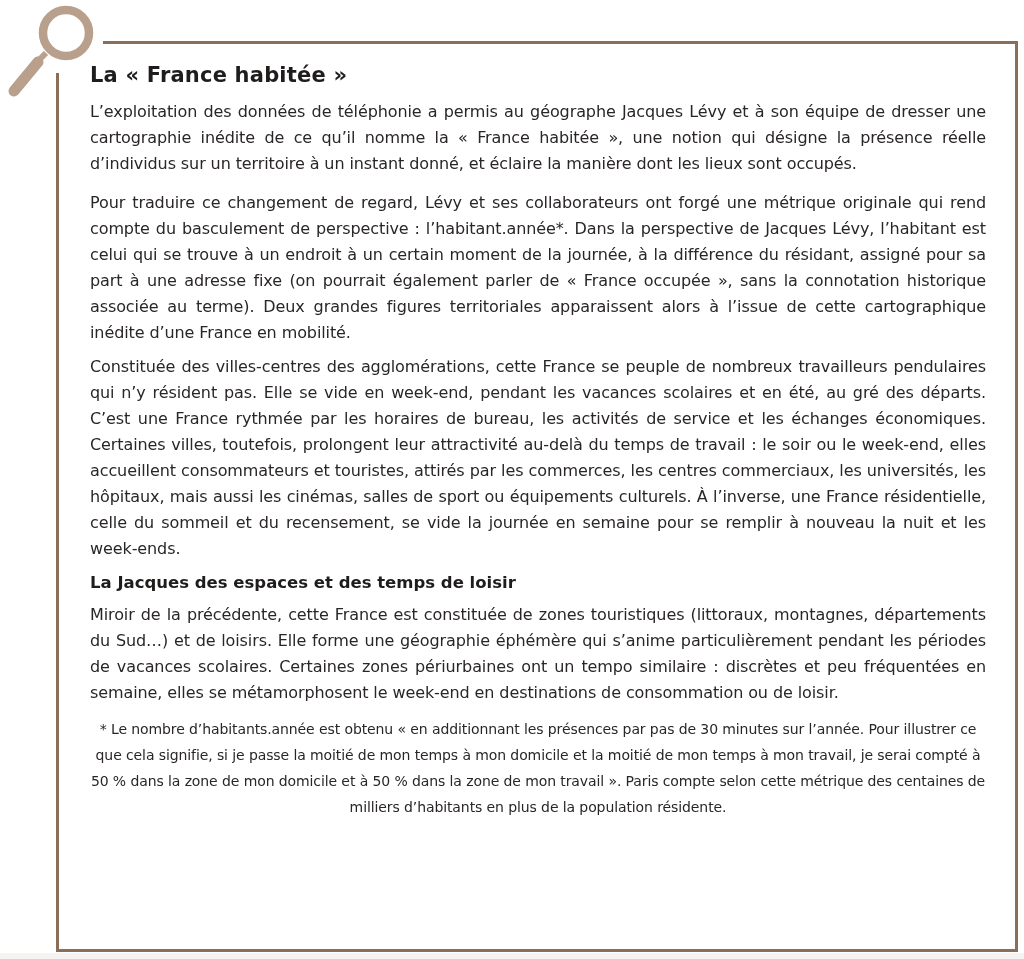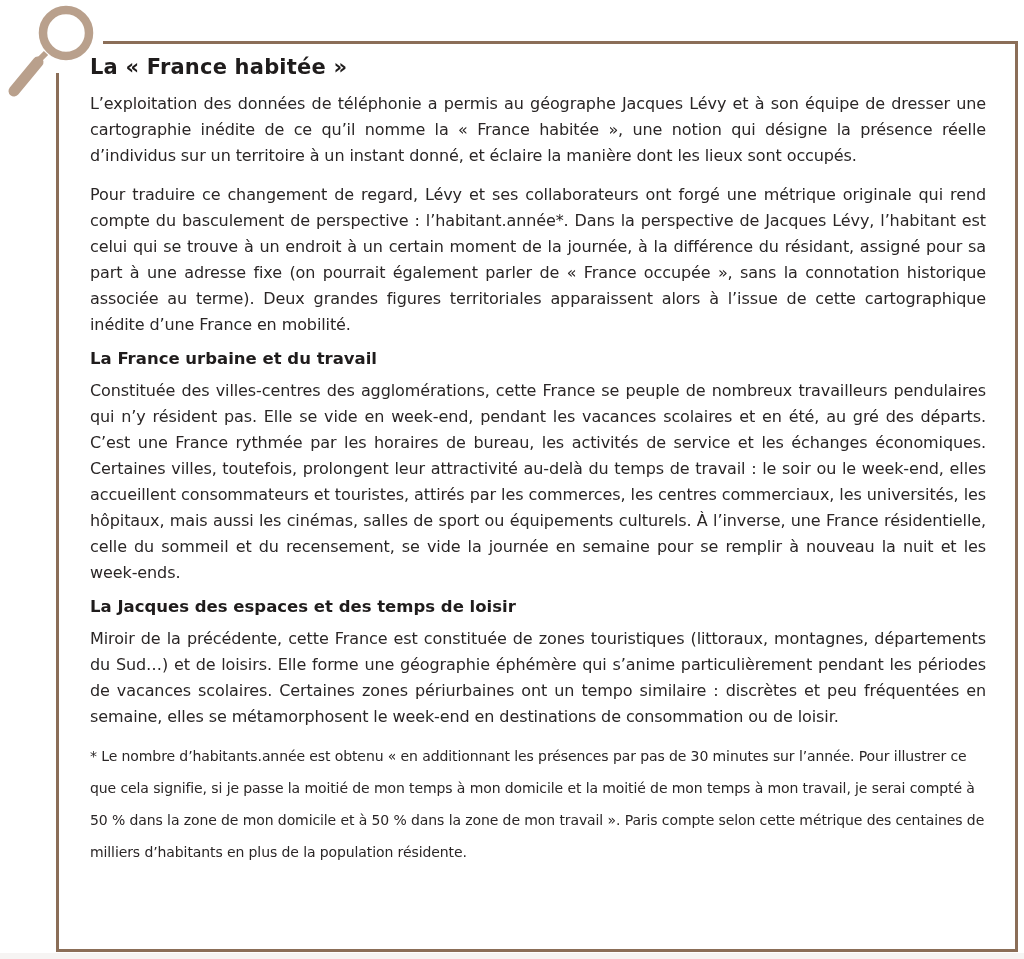--- a/index.html
+++ b/index.html
@@ -26,36 +26,36 @@
     background: #8b6e58;
   }
   .frame-bottom {
     position: absolute; left: 56px; top: 949px; width: 962px; height: 3px;
     background: #8b6e58;
   }
   .magnifier {
     position: absolute; left: 0; top: 0; width: 100px; height: 105px;
   }
   .content {
-    position: absolute; left: 90px; top: 52px; width: 896px;
+    position: absolute; left: 90px; top: 60px; width: 896px;
   }
   .title {
     font-size: 21px; font-weight: bold; margin: 0 0 9px 0; line-height: 30px;
     color: #1f1c1c; letter-spacing: 0.2px;
   }
   .para {
     font-size: 16px; line-height: 26px; margin: 0 0 13px 0;
     text-align: justify; letter-spacing: -0.1px;
   }
   .subhead {
     font-size: 16.5px; font-weight: bold; line-height: 26px; margin: 0 0 6px 0;
     color: #1f1c1c;
   }
   .footnote {
-    font-size: 14px; line-height: 32px; margin: 0; text-align: left;
+    font-size: 14px; line-height: 26px; margin: 0; text-align: center;
     letter-spacing: -0.1px;
   }
 </style>
 </head>
 <body>
 
 <div class="bottom-shade"></div>
 
 <div>
   <div class="frame-top"></div>
@@ -68,21 +68,20 @@
     <line x1="46" y1="53" x2="37" y2="62" stroke="#b9a08c" stroke-width="6" stroke-linecap="butt"></line>
     <line x1="38" y1="62" x2="14" y2="91" stroke="#b9a08c" stroke-width="11" stroke-linecap="round"></line>
   </svg>
 
   <div class="content">
     <h2 class="title">La « France habitée »</h2>
 
     <p class="para">L’exploitation des données de téléphonie a permis au géographe Jacques Lévy et à son équipe de dresser une cartographie inédite de ce qu’il nomme la « France habitée », une notion qui désigne la présence réelle d’individus sur un territoire à un instant donné, et éclaire la manière dont les lieux sont occupés.</p>
     <p class="para" style="margin-bottom:8px">Pour traduire ce changement de regard, Lévy et ses collaborateurs ont forgé une métrique originale qui rend compte du basculement de perspective : l’habitant.année*. Dans la perspective de Jacques Lévy, l’habitant est celui qui se trouve à un endroit à un certain moment de la journée, à la différence du résidant, assigné pour sa part à une adresse fixe (on pourrait également parler de « France occupée », sans la connotation historique associée au terme). Deux grandes figures territoriales apparaissent alors à l’issue de cette cartographique inédite d’une France en mobilité.</p>
 
-    <h3 class="subhead">La France urbaine et du travail</h3>
     <p class="para" style="margin-bottom:8px">Constituée des villes-centres des agglomérations, cette France se peuple de nombreux travailleurs pendulaires qui n’y résident pas. Elle se vide en week-end, pendant les vacances scolaires et en été, au gré des départs. C’est une France rythmée par les horaires de bureau, les activités de service et les échanges économiques. Certaines villes, toutefois, prolongent leur attractivité au-delà du temps de travail : le soir ou le week-end, elles accueillent consommateurs et touristes, attirés par les commerces, les centres commerciaux, les universités, les hôpitaux, mais aussi les cinémas, salles de sport ou équipements culturels. À l’inverse, une France résidentielle, celle du sommeil et du recensement, se vide la journée en semaine pour se remplir à nouveau la nuit et les week-ends.</p>
 
     <h3 class="subhead">La Jacques des espaces et des temps de loisir</h3>
     <p class="para" style="margin-bottom:10px">Miroir de la précédente, cette France est constituée de zones touristiques (littoraux, montagnes, départements du Sud…) et de loisirs. Elle forme une géographie éphémère qui s’anime particulièrement pendant les périodes de vacances scolaires. Certaines zones périurbaines ont un tempo similaire : discrètes et peu fréquentées en semaine, elles se métamorphosent le week-end en destinations de consommation ou de loisir.</p>
 
     <p class="footnote">* Le nombre d’habitants.année est obtenu « en additionnant les présences par pas de 30 minutes sur l’année. Pour illustrer ce que cela signifie, si je passe la moitié de mon temps à mon domicile et la moitié de mon temps à mon travail, je serai compté à 50 % dans la zone de mon domicile et à 50 % dans la zone de mon travail ». Paris compte selon cette métrique des centaines de milliers d’habitants en plus de la population résidente.</p>
   </div>
 </div>
 
 </body></html>

